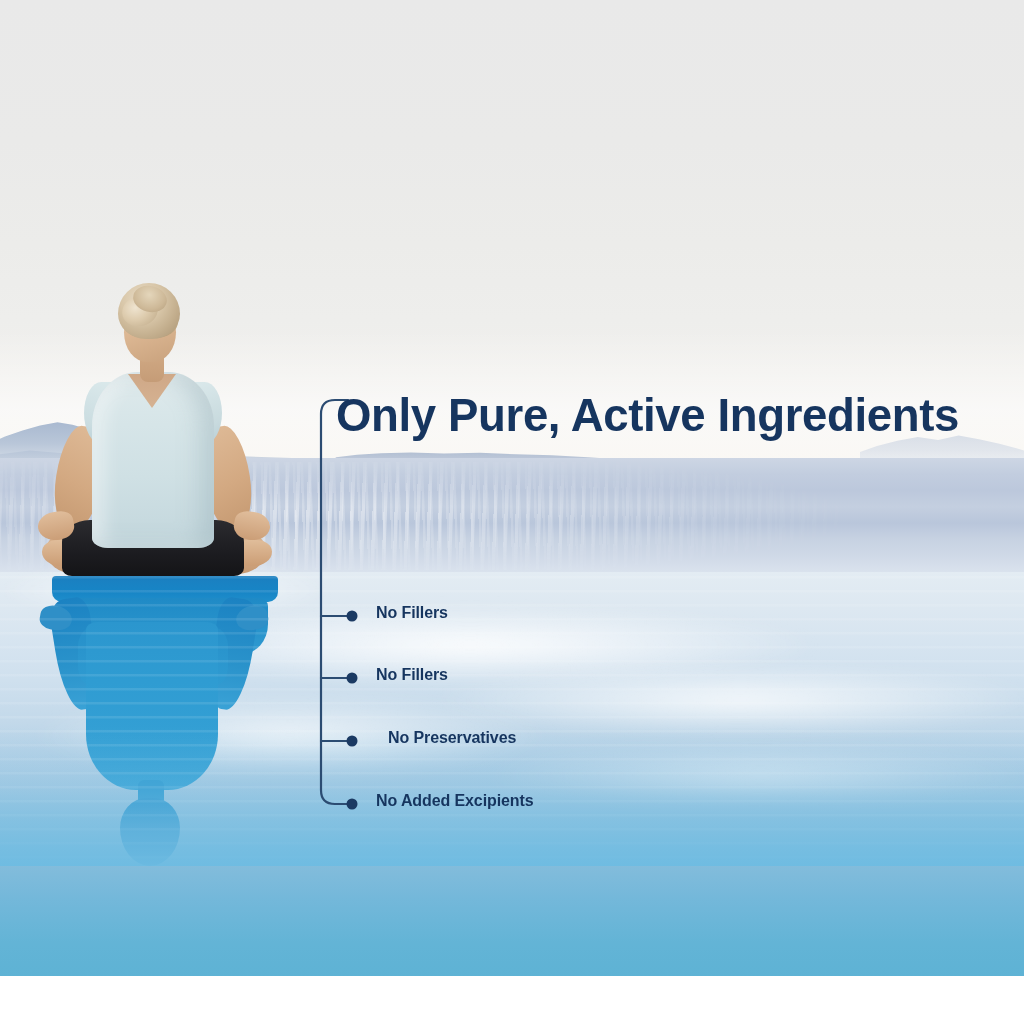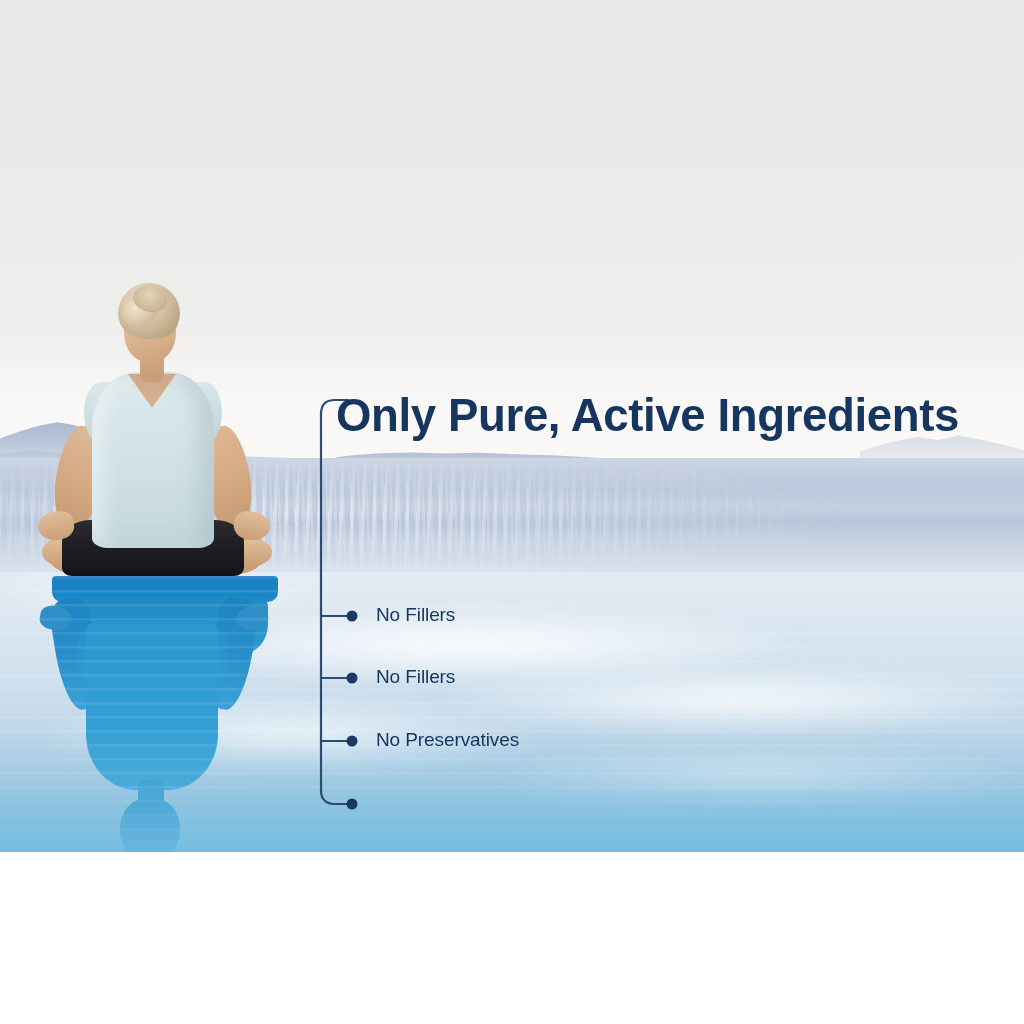--- a/index.html
+++ b/index.html
@@ -1,20 +1,20 @@
 <!DOCTYPE html>
 <html><head>
 <meta charset="utf-8">
 <style>
   html,body{margin:0;padding:0;background:#fff;}
   body{font-family:"Liberation Sans",sans-serif;}
 
   #stage{
     position:relative;
-    width:1024px;height:852px;
+    width:1024px;height:976px;
     overflow:hidden;
     background:#5eead4;
   }
 
   
   .photo{position:absolute;inset:0;overflow:hidden;}
 
   
   .sky{
     position:absolute;left:0;top:0;width:1024px;height:470px;
@@ -353,22 +353,22 @@
     font-size:26px;
     font-weight:400;
     color:#5c6877;
     line-height:1.35;
     letter-spacing:-.1px;
     white-space:pre-line;
   }
   .bullets{position:absolute;left:0;top:0;width:1024px;height:1024px;}
   .bullet-label{
     position:absolute;
-    font-size:19px;
-    font-weight:normal;
+    font-size:16px;
+    font-weight:bold;
     color:#16355f;
     white-space:nowrap;
     letter-spacing:-.1px;
   }
 </style>
 </head>
 <body>
 
 <div id="stage">
 
@@ -445,16 +445,17 @@
     <circle cx="352" cy="678" r="5.5" fill="#1B3A63"></circle>
     <circle cx="352" cy="741" r="5.5" fill="#1B3A63"></circle>
     <circle cx="352" cy="804" r="5.5" fill="#1B3A63"></circle>
   </svg>
 
   <div class="headline">Only Pure, Active Ingredients</div>
 
   <div class="bullets">
     <div class="bullet-label" style="left:376px;top:604px">No Fillers</div>
     <div class="bullet-label" style="left:376px;top:666px">No Fillers</div>
-    <div class="bullet-label" style="left:376px;top:729px">No Preservatives</div>
+    <div class="bullet-label" style="left:388px;top:729px">No Preservatives</div>
+    <div class="bullet-label" style="left:376px;top:792px">No Added Excipients</div>
   </div>
 
 </div>
 
 </body></html>

